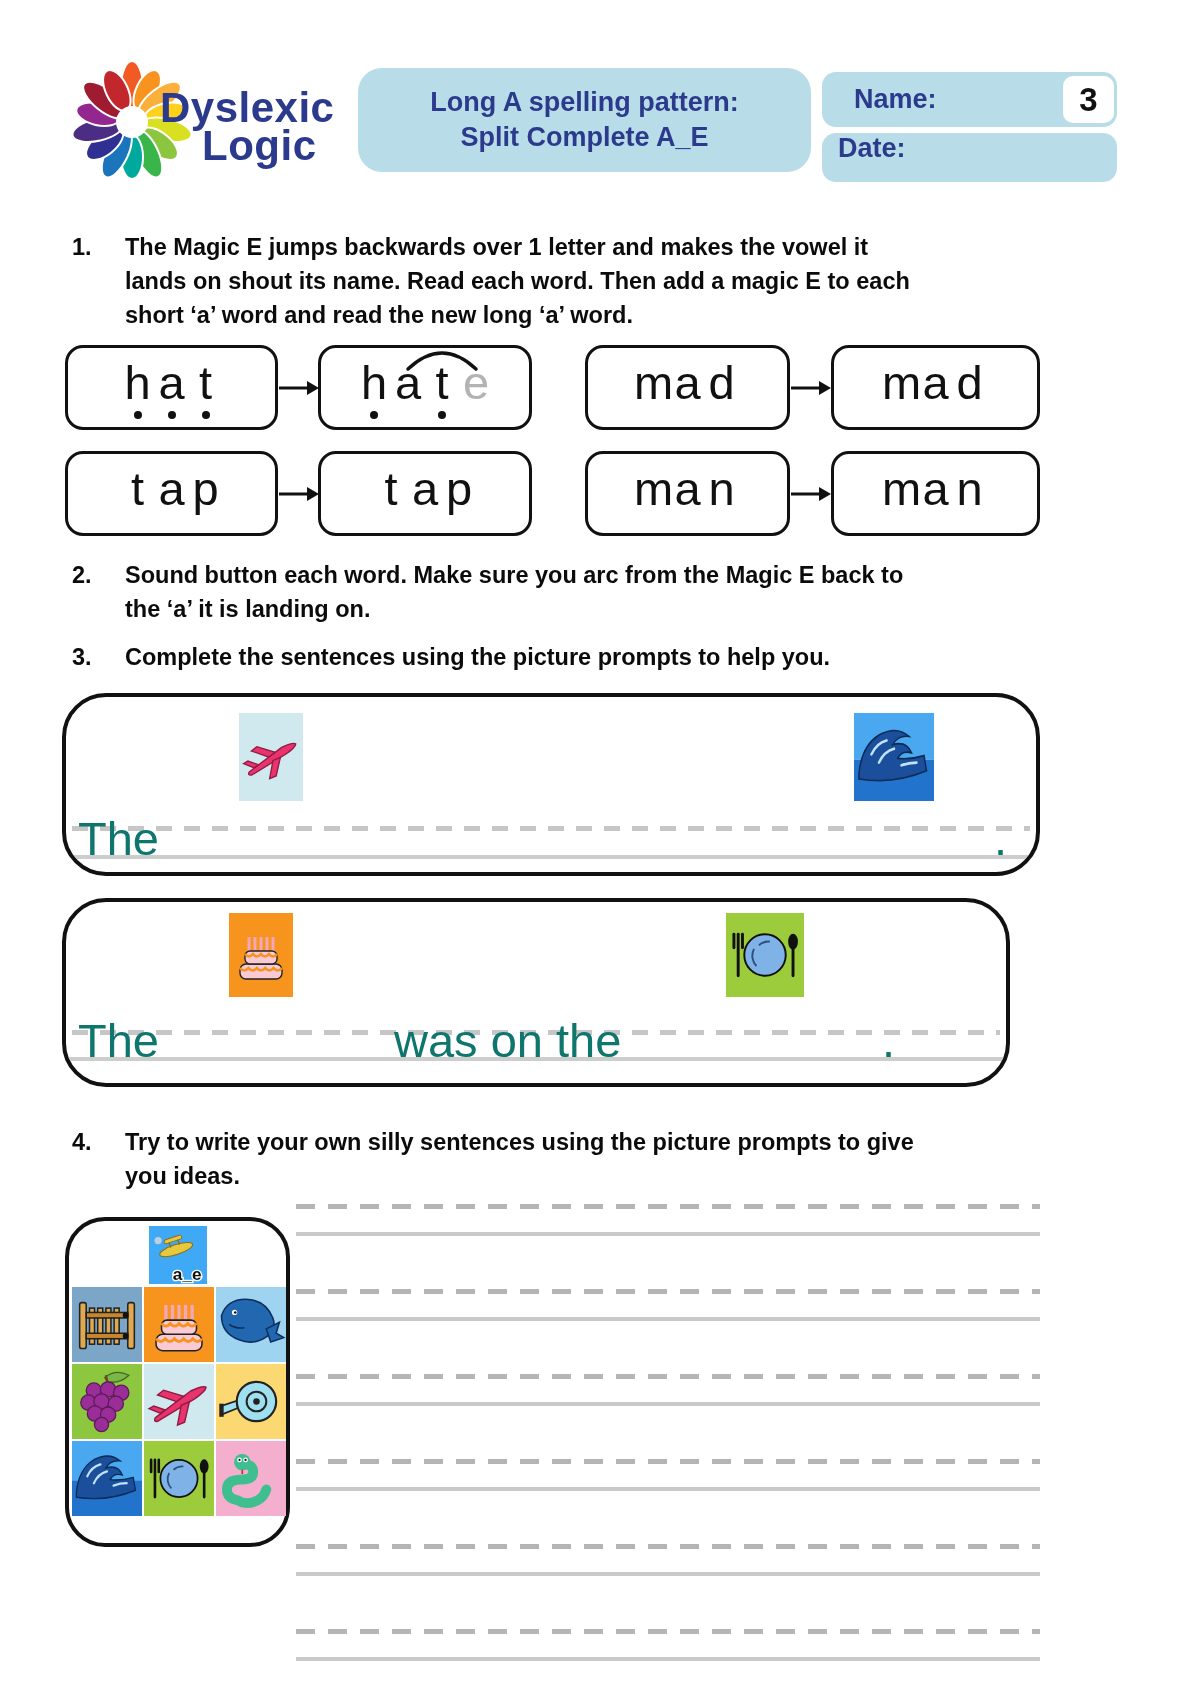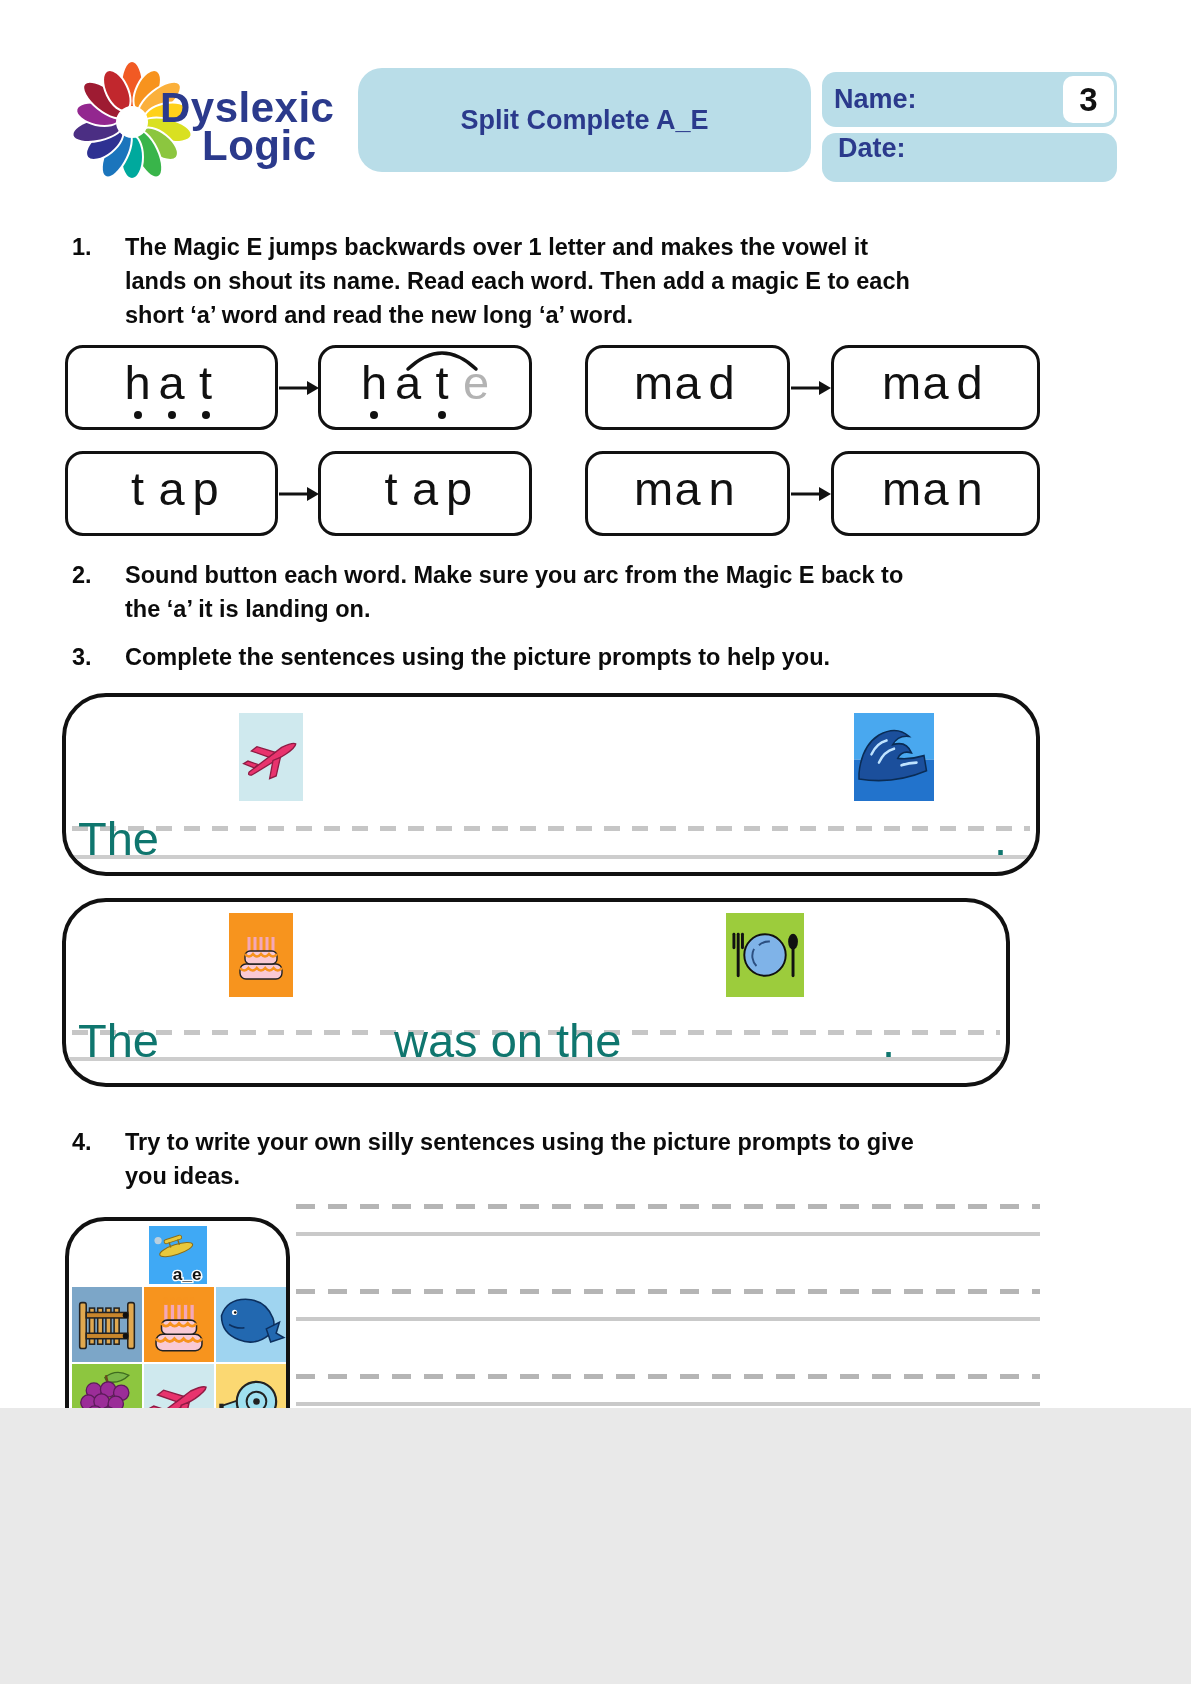--- a/index.html
+++ b/index.html
@@ -1,21 +1,21 @@
 <!DOCTYPE html>
 <html><head>
 <meta charset="utf-8">
 <style>
   html,body{margin:0;padding:0;background:#e9e9e9;font-family:"Liberation Sans",sans-serif;}
-  .page{position:relative;width:1191px;height:1408px;background:#ffffff;margin:0 auto;overflow:hidden;}
+  .page{position:relative;width:1191px;height:1684px;background:#ffffff;margin:0 auto;overflow:hidden;}
   .abs{position:absolute;}
   
   .panel{position:absolute;background:#b9dde8;color:#2b3a8c;font-weight:bold;box-sizing:border-box;}
   .title-panel{left:358px;top:68px;width:453px;height:104px;border-radius:24px;display:flex;flex-direction:column;align-items:center;justify-content:center;font-size:27px;line-height:35px;text-align:center;}
-  .name-panel{left:822px;top:72px;width:295px;height:55px;border-radius:14px;font-size:27px;display:flex;align-items:center;padding-left:12px;}
+  .name-panel{left:822px;top:72px;width:295px;height:55px;border-radius:14px;font-size:27px;display:flex;align-items:center;padding-left:32px;}
   .date-panel{left:822px;top:133px;width:295px;height:49px;border-radius:14px;font-size:27px;display:flex;padding-left:16px;}
   .pagenum{position:absolute;right:3px;top:4px;width:51px;height:47px;background:#ffffff;border-radius:10px;color:#111;font-size:33px;font-weight:bold;display:flex;align-items:center;justify-content:center;}
   .logo-t{position:absolute;color:#2b3a8c;font-weight:bold;letter-spacing:0.5px;}
   .logo-t1{left:160px;top:84px;font-size:42px;}
   .logo-t2{left:202px;top:122px;font-size:42px;}
   
   .inst{position:absolute;left:72px;color:#0b0b0b;font-weight:bold;font-size:23.5px;line-height:34px;}
   .inst .num{position:absolute;left:0;top:0;}
   .inst .txt{margin-left:53px;white-space:pre-line;}
   
@@ -97,20 +97,21 @@
               <ellipse cx="0" cy="-35" rx="11" ry="22" fill="#c1272d" stroke="#ffffff" stroke-width="2"></ellipse>
             </g>
             <circle r="16" fill="#ffffff"></circle>
           </g>
         </svg></div>
     <div class="logo-t logo-t1">Dyslexic</div>
     <div class="logo-t logo-t2">Logic</div>
   </div>
 
   <div class="panel title-panel">
+    <div>Long A spelling pattern:</div>
     <div>Split Complete A_E</div>
   </div>
 
   <div class="panel name-panel">
     <span>Name:</span>
     <div class="pagenum">
       <span>3</span>
     </div>
   </div>
   <div class="panel date-panel">

